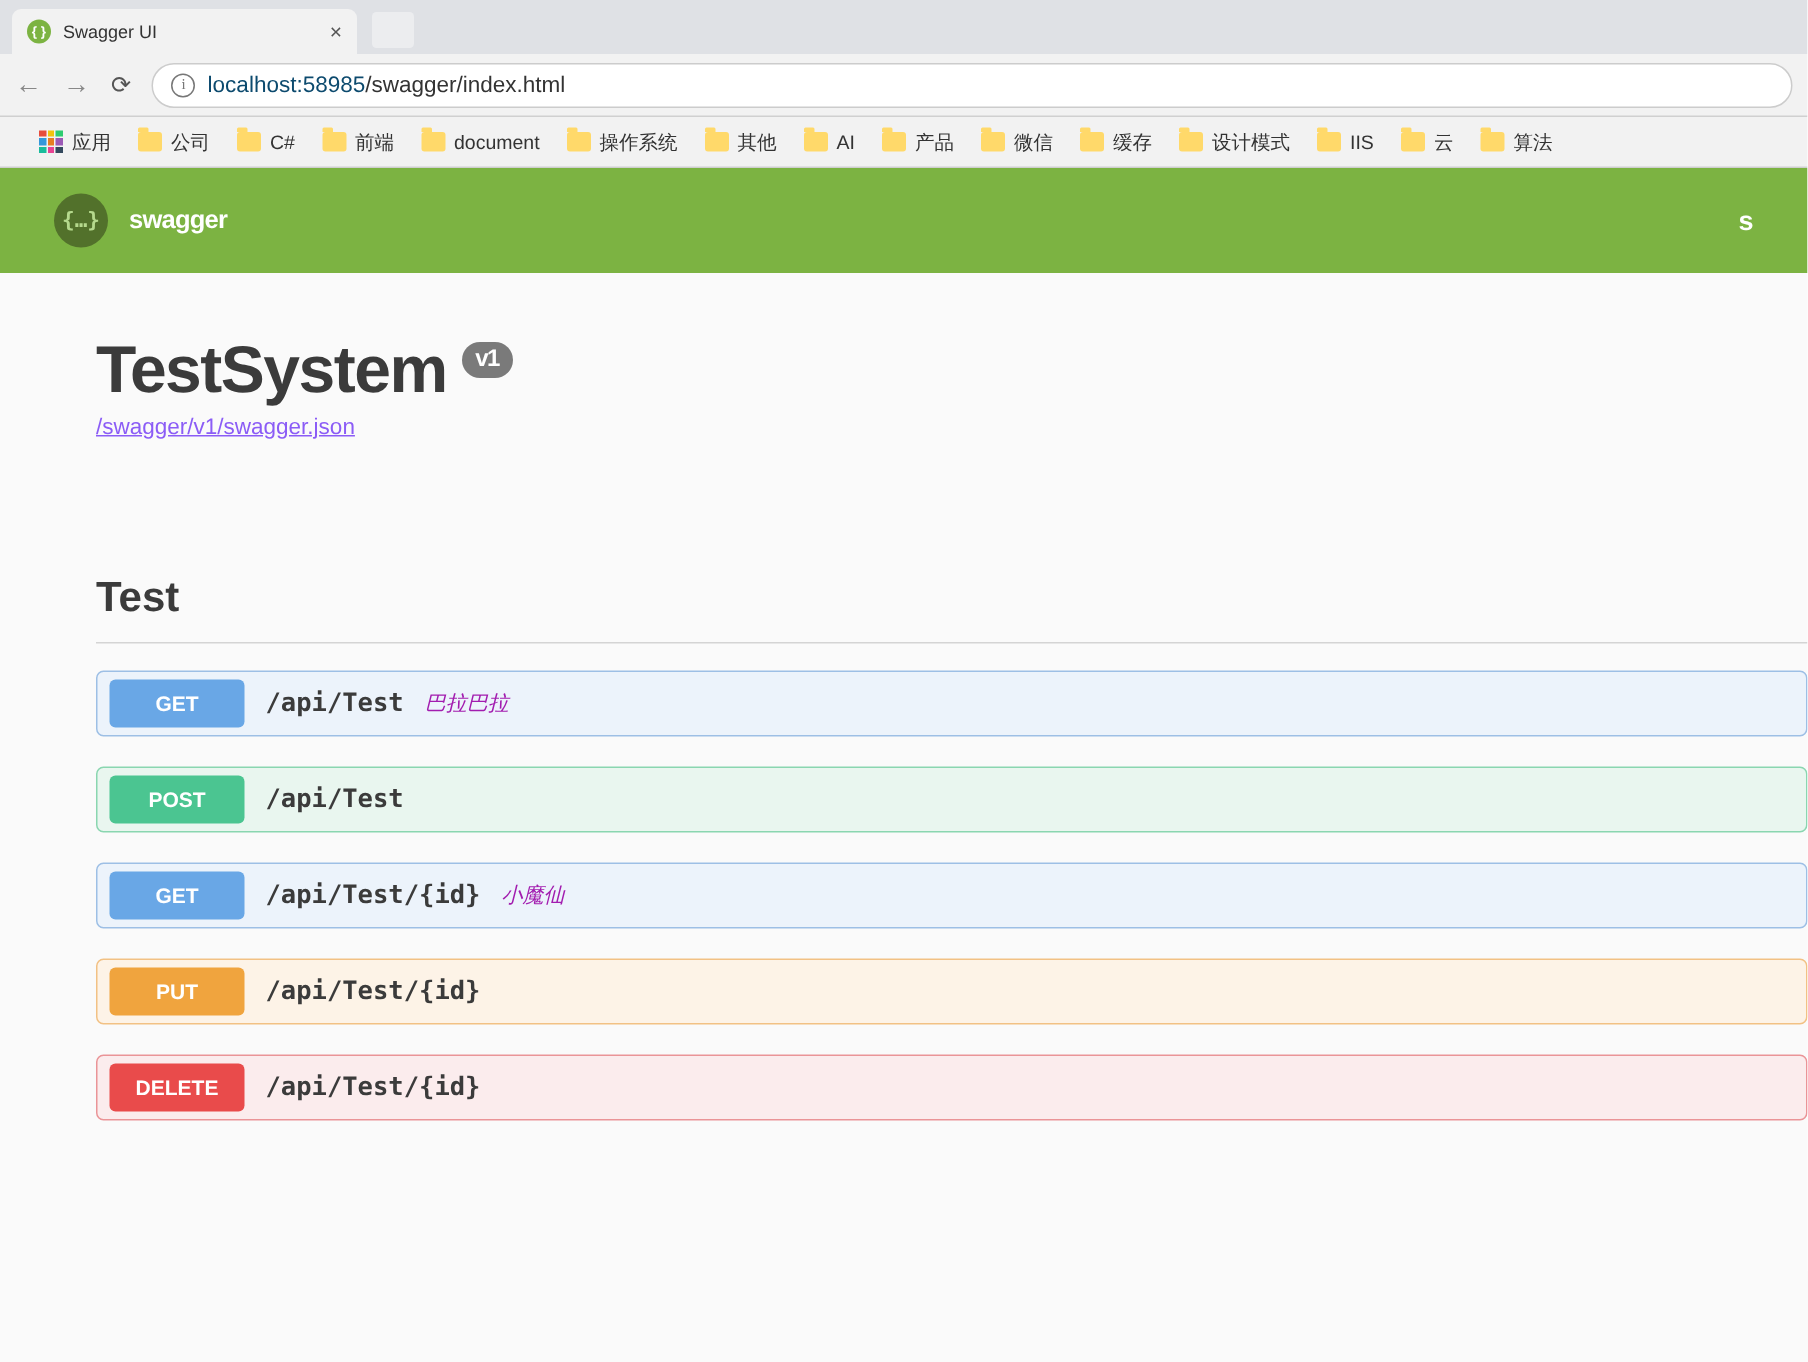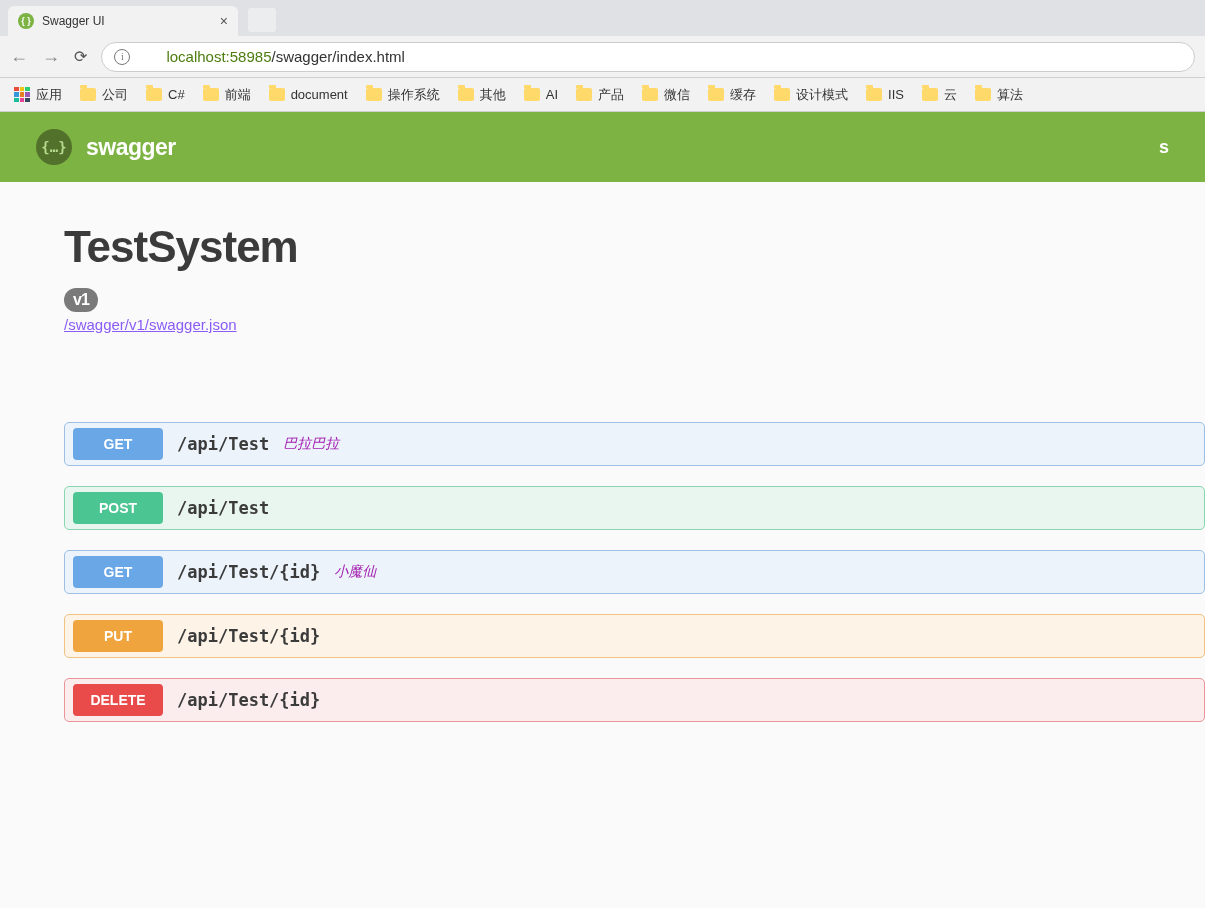--- a/index.html
+++ b/index.html
@@ -10,41 +10,41 @@
   .tab { background: #f2f2f2; border-radius: 6px 6px 0 0; height: 30px; width: 230px; display: flex; align-items: center; padding: 0 10px; gap: 8px; font-size: 12px; color: #333; position: relative; }
   .tab .favicon { width: 16px; height: 16px; border-radius: 50%; background: #7cb342; display: flex; align-items: center; justify-content: center; color: #fff; font-size: 9px; font-weight: bold; }
   .tab-close { margin-left: auto; color: #555; font-size: 14px; cursor: pointer; }
   .new-tab { width: 28px; height: 24px; background: rgba(255,255,255,0.4); border-radius: 3px; margin-left: 10px; margin-bottom: 4px; }
 
   .toolbar { background: #f2f2f2; height: 42px; display: flex; align-items: center; padding: 0 10px; gap: 14px; border-bottom: 1px solid #d0d0d0; }
   .nav-arrow { color: #888; font-size: 18px; cursor: pointer; width: 18px; text-align: center; }
   .reload { color: #555; font-size: 16px; cursor: pointer; }
   .url-bar { flex: 1; background: #fff; border: 1px solid #ccc; border-radius: 18px; height: 30px; display: flex; align-items: center; padding: 0 12px; gap: 8px; font-size: 15px; color: #333; }
   .url-bar .info-icon { width: 16px; height: 16px; border: 1.5px solid #777; border-radius: 50%; display: flex; align-items: center; justify-content: center; font-size: 10px; color: #777; font-family: serif; }
-  .url-host { color: #4d7c0f; margin-left: 28px; }
+  .url-host { color: #0c4a6e; }
   .url-path { color: #333; }
 
-  .bookmarks { background: #f2f2f2; height: 34px; display: flex; align-items: center; padding: 0 14px; gap: 18px; font-size: 13px; border-bottom: 1px solid #cfcfcf; }
+  .bookmarks { background: #f2f2f2; height: 34px; display: flex; align-items: center; padding: 0 26px; gap: 18px; font-size: 13px; border-bottom: 1px solid #cfcfcf; }
   .apps-icon { width: 16px; height: 16px; display: grid; grid-template-columns: repeat(3,1fr); grid-template-rows: repeat(3,1fr); gap: 1px; }
   .apps-icon span:nth-child(1){background:#e74c3c;} .apps-icon span:nth-child(2){background:#f1c40f;} .apps-icon span:nth-child(3){background:#2ecc71;}
   .apps-icon span:nth-child(4){background:#3498db;} .apps-icon span:nth-child(5){background:#e67e22;} .apps-icon span:nth-child(6){background:#9b59b6;}
   .apps-icon span:nth-child(7){background:#1abc9c;} .apps-icon span:nth-child(8){background:#e84393;} .apps-icon span:nth-child(9){background:#34495e;}
   .bm { display: flex; align-items: center; gap: 6px; color: #333; cursor: pointer; white-space: nowrap; }
   .folder-icon { width: 16px; height: 13px; background: #ffd96a; border-radius: 2px; position: relative; }
   .folder-icon::before { content: ""; position: absolute; top: -3px; left: 0; width: 7px; height: 3px; background: #ffd96a; border-radius: 1px 1px 0 0; }
 
   
   .swagger-header { background: #7cb342; height: 70px; display: flex; align-items: center; padding: 0 36px; color: #fff; }
   .swagger-logo { display: flex; align-items: center; gap: 14px; }
   .swagger-logo-icon { width: 36px; height: 36px; border-radius: 50%; background: #52712b; display: flex; align-items: center; justify-content: center; color: #b5d98d; font-size: 14px; font-weight: bold; font-family: monospace; }
-  .swagger-logo-text { font-size: 23px; font-weight: 700; letter-spacing: -0.5px; }
+  .swagger-logo-text { font-size: 17px; font-weight: 700; letter-spacing: -0.5px; }
 
   
   .content { background: #fafafa; padding: 40px 0 80px 64px; min-height: 760px; }
-  .api-title { font-size: 44px; font-weight: 800; color: #3b3b3b; letter-spacing: -1px; display: flex; align-items: flex-start; gap: 10px; flex-direction: column; }
+  .api-title { font-size: 44px; font-weight: 800; color: #3b3b3b; letter-spacing: -1px; display: flex; align-items: flex-start; gap: 10px; }
   .version-badge { background: #7a7a7a; color: #fff; font-size: 16px; font-weight: 700; border-radius: 14px; padding: 3px 9px; margin-top: 6px; }
   .json-link { color: #8b5cf6; font-size: 15px; text-decoration: underline; display: inline-block; margin-top: 4px; }
 
   .tag-section { margin-top: 88px; }
   .tag-title { font-size: 28px; font-weight: 800; color: #3b3b3b; padding-bottom: 14px; border-bottom: 1px solid rgba(0,0,0,0.15); }
 
   .ops { margin-top: 18px; display: flex; flex-direction: column; gap: 20px; }
   .op { border: 1px solid; border-radius: 5px; display: flex; align-items: center; padding: 5px 8px; gap: 14px; cursor: pointer; }
   .method { color: #fff; font-size: 14px; font-weight: 700; padding: 8px 0; border-radius: 4px; text-align: center; min-width: 90px; }
   .path { font-family: "Consolas", monospace; font-size: 17px; color: #3b3b3b; font-weight: 700; text-align: right; }
@@ -154,20 +154,21 @@
 </div>
 
 <div class="content">
   <h1 class="api-title">
     <span>TestSystem</span>
     <span class="version-badge">v1</span>
   </h1>
   <a class="json-link" href="#">/swagger/v1/swagger.json</a>
 
   <div class="tag-section">
+    <h2 class="tag-title">Test</h2>
     <div class="ops" id="ops">
         <div class="op op-get">
           <span class="method">GET</span>
           <span class="path">/api/Test</span>
           <span class="desc">巴拉巴拉</span>
         </div>
         <div class="op op-post">
           <span class="method">POST</span>
           <span class="path">/api/Test</span>
         </div>

